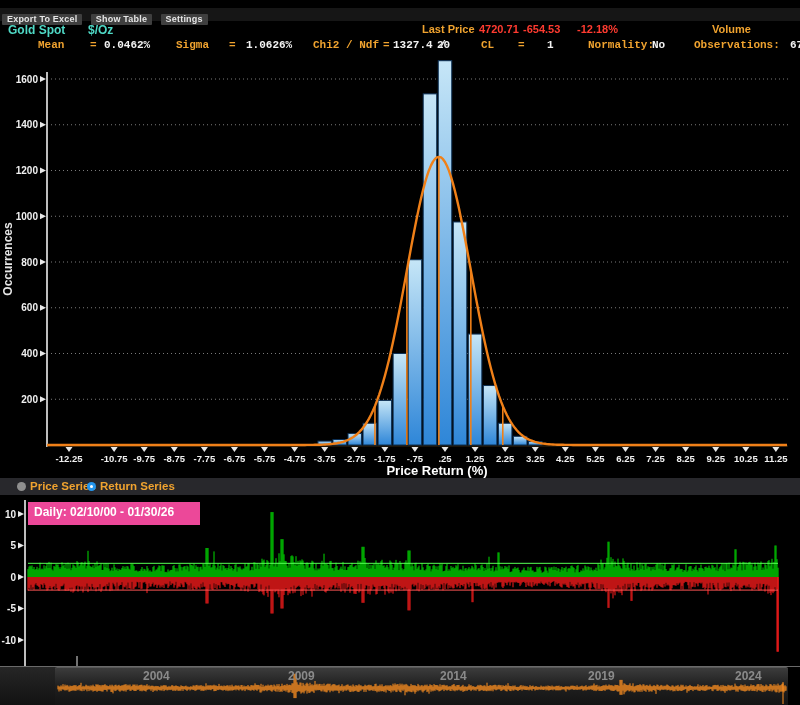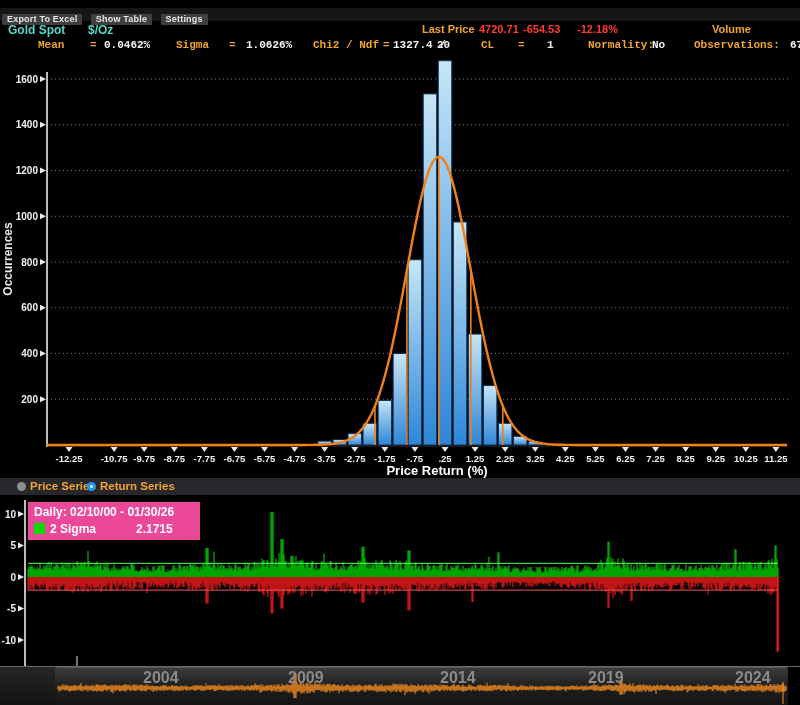--- a/index.html
+++ b/index.html
@@ -49,21 +49,21 @@
   .legend .lab { width:86px; }
   
   .axisline { position:absolute; left:0; top:658px; width:800px; height:1px; background:#6a6a6a; }
   .nav-left { position:absolute; left:0; top:659px; width:56px; height:42px;
     background:linear-gradient(180deg,#262626,#101010); }
   .navigator {
     position:absolute; left:55px; top:659px; width:733px; height:41px; border-radius:2px;
     background:linear-gradient(180deg,#3c3c3c 0%, #1f1f1f 45%, #121212 100%);
     border-top:1px solid #585858; overflow:hidden;
   }
-  .nav-year { position:absolute; top:1px; color:#8a8a8a; font-size:16px; font-weight:bold; }
+  .nav-year { position:absolute; top:1px; color:#8a8a8a; font-size:12px; font-weight:bold; }
   #nav-svg { position:absolute; left:0; top:0; }
   .botgap { position:absolute; left:0; top:700px; width:800px; height:5px; background:#050505; }
   text { font-family:"Liberation Sans", sans-serif; }
 </style>
 </head>
 <body>
 
 <div class="screen">
 
   <div class="toolbar">
@@ -229,25 +229,20 @@
       <text x="16" y="147.5" text-anchor="end" fill="#f0f0f0" font-size="10px" font-weight="bold">-10</text>
       <path d="M28 81V73.1M29 81V70.7M30 81V69.6M31 81V70.5M32 81V69.4M33 81V73.0M34 81V71.0M35 81V73.8M36 81V73.0M37 81V70.8M38 81V73.6M39 81V72.2M40 81V66.7M41 81V73.5M42 81V72.6M43 81V73.5M44 81V69.3M45 81V72.5M46 81V70.1M47 81V67.0M48 81V72.1M49 81V65.9M50 81V71.9M51 81V66.6M52 81V73.4M53 81V74.6M54 81V70.0M55 81V70.8M56 81V68.2M57 81V68.6M58 81V68.5M59 81V71.2M60 81V73.0M61 81V71.2M62 81V66.3M63 81V70.1M64 81V68.6M65 81V71.9M66 81V67.4M67 81V72.8M68 81V66.7M69 81V72.6M70 81V68.0M71 81V74.2M72 81V71.8M73 81V68.4M74 81V69.3M75 81V70.3M76 81V72.0M77 81V65.1M78 81V66.4M79 81V70.5M80 81V69.2M81 81V66.6M82 81V66.2M83 81V69.6M84 81V67.5M85 81V65.6M86 81V72.5M87 81V69.8M88 81V54.8M89 81V65.1M90 81V70.1M91 81V70.8M92 81V71.3M93 81V69.4M94 81V72.2M95 81V67.0M96 81V70.7M97 81V65.4M98 81V70.2M99 81V69.4M100 81V69.2M101 81V67.5M102 81V74.0M103 81V73.9M104 81V67.7M105 81V71.2M106 81V67.0M107 81V71.9M108 81V67.7M109 81V72.6M110 81V75.2M111 81V74.3M112 81V71.7M113 81V74.9M114 81V68.4M115 81V71.3M116 81V74.1M117 81V72.5M118 81V75.0M119 81V72.9M120 81V74.0M121 81V73.6M122 81V71.9M123 81V70.1M124 81V72.7M125 81V70.6M126 81V73.0M127 81V70.1M128 81V70.5M129 81V72.7M130 81V73.7M131 81V68.2M132 81V68.0M133 81V68.3M134 81V70.1M135 81V75.0M136 81V74.3M137 81V74.7M138 81V75.9M139 81V74.8M140 81V75.1M141 81V73.3M142 81V71.0M143 81V74.9M144 81V72.8M145 81V73.3M146 81V74.8M147 81V70.0M148 81V72.4M149 81V75.5M150 81V74.3M151 81V75.7M152 81V75.6M153 81V71.0M154 81V69.8M155 81V75.2M156 81V73.7M157 81V73.4M158 81V71.5M159 81V69.4M160 81V70.0M161 81V75.1M162 81V69.3M163 81V69.6M164 81V69.6M165 81V76.2M166 81V75.8M167 81V76.4M168 81V73.4M169 81V75.6M170 81V74.5M171 81V74.0M172 81V73.8M173 81V70.0M174 81V69.1M175 81V72.1M176 81V75.5M177 81V72.3M178 81V75.4M179 81V68.5M180 81V68.4M181 81V70.8M182 81V74.5M183 81V71.1M184 81V70.4M185 81V70.1M186 81V73.4M187 81V69.7M188 81V70.6M189 81V75.4M190 81V67.8M191 81V69.1M192 81V68.9M193 81V70.2M194 81V67.6M195 81V72.9M196 81V69.3M197 81V71.1M198 81V70.7M199 81V75.3M200 81V71.1M201 81V70.7M202 81V73.4M203 81V68.0M204 81V68.1M205 81V70.9M206 81V52.0M207 81V52.0M208 81V52.0M209 81V69.9M210 81V67.4M211 81V71.6M212 81V71.2M213 81V68.6M214 81V55.4M215 81V69.6M216 81V73.6M217 81V71.6M218 81V67.9M219 81V73.3M220 81V69.9M221 81V68.2M222 81V74.5M223 81V69.1M224 81V69.9M225 81V72.6M226 81V71.9M227 81V73.9M228 81V72.0M229 81V68.5M230 81V73.0M231 81V70.1M232 81V72.0M233 81V74.6M234 81V73.0M235 81V68.7M236 81V68.2M237 81V75.6M238 81V70.8M239 81V71.7M240 81V70.4M241 81V72.7M242 81V74.1M243 81V72.6M244 81V72.5M245 81V67.4M246 81V70.7M247 81V70.3M248 81V67.2M249 81V67.1M250 81V74.6M251 81V73.9M252 81V70.8M253 81V74.2M254 81V66.2M255 81V66.6M256 81V72.8M257 81V67.2M258 81V68.6M259 81V73.1M260 81V67.7M261 81V70.8M262 81V62.7M263 81V64.7M264 81V63.6M265 81V71.1M266 81V69.2M267 81V64.1M268 81V65.3M269 81V72.5M270 81V68.9M271 81V16.1M272 81V16.1M273 81V16.1M274 81V70.4M275 81V67.6M276 81V62.2M277 81V70.8M278 81V66.7M279 81V57.3M280 81V65.2M281 81V43.2M282 81V43.2M283 81V43.2M284 81V58.3M285 81V64.9M286 81V65.0M287 81V69.6M288 81V72.1M289 81V67.1M290 81V71.6M291 81V60.1M292 81V59.3M293 81V60.4M294 81V66.1M295 81V69.2M296 81V60.2M297 81V70.0M298 81V64.8M299 81V68.8M300 81V64.4M301 81V65.4M302 81V63.4M303 81V64.6M304 81V69.3M305 81V72.7M306 81V67.3M307 81V66.4M308 81V67.2M309 81V71.9M310 81V71.3M311 81V67.6M312 81V64.7M313 81V65.5M314 81V72.4M315 81V74.3M316 81V67.7M317 81V74.4M318 81V72.5M319 81V73.6M320 81V72.3M321 81V68.3M322 81V64.8M323 81V69.7M324 81V57.7M325 81V67.7M326 81V68.0M327 81V68.2M328 81V69.0M329 81V72.6M330 81V65.1M331 81V64.9M332 81V72.1M333 81V72.2M334 81V74.7M335 81V71.3M336 81V66.6M337 81V70.0M338 81V73.8M339 81V74.1M340 81V72.6M341 81V70.6M342 81V72.9M343 81V65.9M344 81V74.0M345 81V70.3M346 81V74.1M347 81V73.9M348 81V71.1M349 81V70.7M350 81V69.0M351 81V68.9M352 81V66.9M353 81V70.8M354 81V71.4M355 81V70.2M356 81V69.2M357 81V73.0M358 81V64.7M359 81V69.0M360 81V65.3M361 81V66.5M362 81V50.8M363 81V50.8M364 81V50.8M365 81V62.0M366 81V66.7M367 81V71.9M368 81V67.7M369 81V73.0M370 81V68.7M371 81V72.5M372 81V68.8M373 81V69.5M374 81V67.7M375 81V72.9M376 81V64.4M377 81V68.6M378 81V67.2M379 81V68.4M380 81V68.7M381 81V65.2M382 81V63.8M383 81V69.9M384 81V69.3M385 81V72.0M386 81V70.7M387 81V69.0M388 81V71.2M389 81V73.4M390 81V64.5M391 81V65.7M392 81V68.9M393 81V74.0M394 81V71.6M395 81V67.5M396 81V63.9M397 81V67.7M398 81V67.0M399 81V74.1M400 81V65.0M401 81V67.1M402 81V72.3M403 81V74.3M404 81V73.0M405 81V66.5M406 81V64.3M407 81V66.9M408 81V54.5M409 81V54.5M410 81V54.5M411 81V70.5M412 81V67.7M413 81V70.1M414 81V74.3M415 81V67.1M416 81V66.7M417 81V72.9M418 81V71.3M419 81V69.6M420 81V73.9M421 81V73.7M422 81V67.3M423 81V71.3M424 81V74.2M425 81V74.6M426 81V73.3M427 81V69.0M428 81V67.9M429 81V70.1M430 81V70.1M431 81V75.4M432 81V73.2M433 81V69.7M434 81V68.7M435 81V70.2M436 81V73.2M437 81V70.4M438 81V73.8M439 81V69.8M440 81V67.6M441 81V69.4M442 81V67.9M443 81V75.4M444 81V75.0M445 81V74.6M446 81V70.1M447 81V67.9M448 81V75.0M449 81V73.3M450 81V74.8M451 81V70.0M452 81V72.0M453 81V70.8M454 81V72.5M455 81V71.8M456 81V69.3M457 81V70.5M458 81V68.2M459 81V74.4M460 81V73.4M461 81V73.4M462 81V74.5M463 81V69.7M464 81V75.1M465 81V72.5M466 81V72.1M467 81V74.4M468 81V72.7M469 81V71.2M470 81V73.5M471 81V72.4M472 81V69.8M473 81V71.4M474 81V73.4M475 81V67.3M476 81V69.2M477 81V74.2M478 81V72.7M479 81V72.1M480 81V73.8M481 81V69.4M482 81V68.6M483 81V71.0M484 81V75.0M485 81V72.1M486 81V74.1M487 81V67.7M488 81V72.7M489 81V60.7M490 81V72.2M491 81V74.9M492 81V71.8M493 81V69.8M494 81V75.6M495 81V74.5M496 81V71.2M497 81V74.6M498 81V56.4M499 81V56.4M500 81V70.3M501 81V73.4M502 81V70.6M503 81V73.3M504 81V72.4M505 81V70.0M506 81V71.5M507 81V70.6M508 81V72.8M509 81V69.4M510 81V76.1M511 81V75.8M512 81V75.4M513 81V72.7M514 81V72.6M515 81V70.9M516 81V72.9M517 81V72.1M518 81V71.5M519 81V73.9M520 81V76.3M521 81V76.7M522 81V74.5M523 81V73.7M524 81V71.6M525 81V74.5M526 81V74.3M527 81V74.9M528 81V70.8M529 81V75.1M530 81V71.5M531 81V70.9M532 81V74.6M533 81V74.5M534 81V76.3M535 81V75.7M536 81V75.9M537 81V70.9M538 81V72.8M539 81V71.3M540 81V70.9M541 81V74.4M542 81V76.9M543 81V76.2M544 81V75.5M545 81V70.7M546 81V71.4M547 81V74.6M548 81V76.7M549 81V71.3M550 81V72.9M551 81V71.4M552 81V71.2M553 81V74.1M554 81V70.6M555 81V74.0M556 81V71.0M557 81V74.8M558 81V72.1M559 81V72.8M560 81V75.9M561 81V73.5M562 81V71.0M563 81V74.5M564 81V71.9M565 81V72.2M566 81V70.7M567 81V75.9M568 81V72.7M569 81V72.1M570 81V72.6M571 81V69.9M572 81V69.5M573 81V71.1M574 81V71.9M575 81V76.4M576 81V73.3M577 81V69.9M578 81V68.9M579 81V76.3M580 81V76.1M581 81V74.4M582 81V75.2M583 81V72.4M584 81V74.6M585 81V69.4M586 81V70.6M587 81V73.6M588 81V70.4M589 81V71.0M590 81V74.5M591 81V71.5M592 81V73.9M593 81V75.2M594 81V73.5M595 81V74.1M596 81V71.7M597 81V75.0M598 81V67.6M599 81V68.7M600 81V73.4M601 81V63.6M602 81V68.1M603 81V67.1M604 81V73.4M605 81V71.3M606 81V67.4M607 81V61.8M608 81V45.7M609 81V45.7M610 81V68.6M611 81V61.2M612 81V65.4M613 81V62.9M614 81V71.2M615 81V65.5M616 81V69.7M617 81V70.3M618 81V62.6M619 81V68.7M620 81V70.3M621 81V72.2M622 81V73.1M623 81V62.4M624 81V64.9M625 81V68.9M626 81V72.2M627 81V68.5M628 81V66.8M629 81V71.7M630 81V74.5M631 81V68.0M632 81V73.0M633 81V74.5M634 81V69.5M635 81V74.9M636 81V73.9M637 81V66.5M638 81V71.6M639 81V74.2M640 81V66.8M641 81V72.9M642 81V68.3M643 81V69.8M644 81V73.9M645 81V68.2M646 81V67.9M647 81V72.7M648 81V70.3M649 81V71.3M650 81V70.9M651 81V74.7M652 81V71.0M653 81V73.3M654 81V70.7M655 81V74.1M656 81V68.8M657 81V67.0M658 81V67.8M659 81V72.7M660 81V67.0M661 81V73.3M662 81V68.5M663 81V74.3M664 81V69.6M665 81V67.0M666 81V73.0M667 81V75.1M668 81V74.8M669 81V74.7M670 81V72.4M671 81V72.1M672 81V68.7M673 81V69.4M674 81V68.2M675 81V74.7M676 81V73.6M677 81V71.6M678 81V71.4M679 81V68.7M680 81V73.3M681 81V72.9M682 81V73.0M683 81V75.9M684 81V74.0M685 81V74.5M686 81V68.4M687 81V75.9M688 81V74.4M689 81V70.7M690 81V70.1M691 81V70.1M692 81V75.1M693 81V72.7M694 81V74.1M695 81V71.1M696 81V69.4M697 81V73.9M698 81V75.5M699 81V71.8M700 81V72.1M701 81V68.7M702 81V72.1M703 81V72.8M704 81V74.9M705 81V71.0M706 81V70.6M707 81V71.9M708 81V71.7M709 81V69.6M710 81V71.8M711 81V73.3M712 81V68.8M713 81V69.6M714 81V72.1M715 81V71.2M716 81V74.4M717 81V68.3M718 81V75.1M719 81V72.6M720 81V71.1M721 81V69.6M722 81V67.4M723 81V73.6M724 81V67.6M725 81V75.1M726 81V67.1M727 81V67.2M728 81V73.3M729 81V66.7M730 81V73.2M731 81V71.5M732 81V72.2M733 81V68.4M734 81V69.5M735 81V53.3M736 81V53.3M737 81V74.6M738 81V70.7M739 81V69.0M740 81V65.8M741 81V68.3M742 81V74.4M743 81V65.8M744 81V66.1M745 81V73.8M746 81V66.4M747 81V68.9M748 81V67.4M749 81V66.0M750 81V65.8M751 81V68.7M752 81V68.3M753 81V74.4M754 81V70.7M755 81V66.6M756 81V70.2M757 81V74.0M758 81V66.6M759 81V68.7M760 81V67.1M761 81V65.5M762 81V74.0M763 81V71.5M764 81V73.6M765 81V68.2M766 81V69.1M767 81V72.7M768 81V65.1M769 81V64.1M770 81V70.3M771 81V68.1M772 81V62.8M773 81V72.7M774 81V65.9M775 81V49.5M776 81V49.5M777 81V63.2M778 81V71.7" stroke="#00dd00" stroke-width="1"></path>
       <path d="M28 81V94.6M29 81V91.9M30 81V93.2M31 81V88.8M32 81V92.9M33 81V91.1M34 81V93.7M35 81V88.6M36 81V87.1M37 81V89.4M38 81V89.9M39 81V91.0M40 81V93.2M41 81V88.0M42 81V88.9M43 81V91.8M44 81V87.2M45 81V88.8M46 81V92.3M47 81V94.7M48 81V93.9M49 81V92.1M50 81V90.2M51 81V92.3M52 81V94.2M53 81V91.1M54 81V90.0M55 81V92.9M56 81V87.8M57 81V92.1M58 81V93.9M59 81V94.9M60 81V93.2M61 81V90.2M62 81V90.3M63 81V89.5M64 81V87.7M65 81V94.5M66 81V94.9M67 81V93.0M68 81V94.8M69 81V94.2M70 81V91.8M71 81V95.8M72 81V91.6M73 81V96.6M74 81V95.5M75 81V93.6M76 81V90.2M77 81V89.3M78 81V95.6M79 81V89.9M80 81V90.7M81 81V93.6M82 81V90.5M83 81V96.5M84 81V93.1M85 81V90.7M86 81V93.4M87 81V87.5M88 81V96.1M89 81V90.3M90 81V91.1M91 81V93.7M92 81V87.9M93 81V91.0M94 81V92.8M95 81V91.6M96 81V95.3M97 81V91.3M98 81V91.0M99 81V94.4M100 81V88.2M101 81V95.9M102 81V93.8M103 81V90.9M104 81V90.5M105 81V89.8M106 81V94.4M107 81V88.2M108 81V90.1M109 81V86.6M110 81V95.1M111 81V92.8M112 81V94.5M113 81V86.8M114 81V88.4M115 81V90.4M116 81V93.6M117 81V86.5M118 81V94.2M119 81V90.1M120 81V88.8M121 81V89.0M122 81V86.2M123 81V93.6M124 81V90.7M125 81V91.4M126 81V89.5M127 81V92.8M128 81V86.6M129 81V92.3M130 81V92.1M131 81V93.3M132 81V85.9M133 81V93.0M134 81V92.8M135 81V91.2M136 81V90.4M137 81V85.8M138 81V86.4M139 81V91.8M140 81V86.0M141 81V92.9M142 81V92.7M143 81V86.6M144 81V86.4M145 81V85.9M146 81V87.8M147 81V97.1M148 81V92.0M149 81V87.4M150 81V90.6M151 81V90.5M152 81V88.1M153 81V86.6M154 81V90.6M155 81V88.9M156 81V88.5M157 81V92.0M158 81V89.4M159 81V88.6M160 81V91.7M161 81V89.6M162 81V91.3M163 81V89.2M164 81V92.0M165 81V87.5M166 81V88.4M167 81V87.6M168 81V92.0M169 81V90.4M170 81V85.4M171 81V89.1M172 81V87.4M173 81V87.6M174 81V91.7M175 81V89.2M176 81V85.8M177 81V92.5M178 81V91.5M179 81V90.2M180 81V91.0M181 81V87.2M182 81V88.6M183 81V91.2M184 81V91.2M185 81V85.9M186 81V86.6M187 81V88.2M188 81V93.6M189 81V89.4M190 81V93.3M191 81V87.4M192 81V92.6M193 81V93.9M194 81V90.5M195 81V92.0M196 81V93.3M197 81V92.9M198 81V90.7M199 81V91.6M200 81V92.7M201 81V87.8M202 81V91.4M203 81V86.4M204 81V90.7M205 81V90.7M206 81V107.5M207 81V107.5M208 81V107.5M209 81V92.9M210 81V88.3M211 81V92.8M212 81V93.5M213 81V93.8M214 81V87.3M215 81V92.2M216 81V88.2M217 81V93.1M218 81V89.2M219 81V89.4M220 81V92.2M221 81V86.1M222 81V86.3M223 81V88.7M224 81V89.5M225 81V91.0M226 81V86.9M227 81V88.4M228 81V87.7M229 81V88.1M230 81V92.8M231 81V89.0M232 81V89.1M233 81V89.8M234 81V93.5M235 81V91.3M236 81V87.9M237 81V87.3M238 81V90.6M239 81V91.0M240 81V91.6M241 81V94.5M242 81V91.4M243 81V92.6M244 81V89.3M245 81V95.2M246 81V90.3M247 81V89.6M248 81V95.8M249 81V90.6M250 81V92.7M251 81V88.2M252 81V88.2M253 81V88.4M254 81V91.8M255 81V90.7M256 81V87.5M257 81V87.6M258 81V93.0M259 81V96.1M260 81V95.4M261 81V88.5M262 81V95.9M263 81V98.3M264 81V99.4M265 81V93.1M266 81V90.6M267 81V97.0M268 81V100.9M269 81V89.5M270 81V95.1M271 81V117.5M272 81V117.5M273 81V117.5M274 81V93.9M275 81V96.3M276 81V95.3M277 81V94.0M278 81V98.2M279 81V101.3M280 81V93.4M281 81V112.5M282 81V112.5M283 81V112.5M284 81V99.0M285 81V94.9M286 81V92.0M287 81V94.8M288 81V99.2M289 81V96.6M290 81V97.5M291 81V91.0M292 81V94.3M293 81V97.3M294 81V89.6M295 81V96.7M296 81V92.1M297 81V90.9M298 81V90.3M299 81V89.5M300 81V90.9M301 81V100.1M302 81V94.8M303 81V98.9M304 81V93.9M305 81V91.5M306 81V97.5M307 81V89.2M308 81V92.3M309 81V92.6M310 81V91.7M311 81V95.1M312 81V100.7M313 81V92.2M314 81V94.7M315 81V88.0M316 81V92.8M317 81V89.4M318 81V93.1M319 81V90.9M320 81V89.9M321 81V91.2M322 81V93.6M323 81V92.1M324 81V89.1M325 81V96.0M326 81V96.6M327 81V94.6M328 81V94.0M329 81V91.9M330 81V90.8M331 81V93.2M332 81V91.4M333 81V89.4M334 81V89.2M335 81V92.5M336 81V91.5M337 81V87.0M338 81V92.5M339 81V90.2M340 81V92.5M341 81V95.8M342 81V87.6M343 81V93.7M344 81V87.1M345 81V96.6M346 81V87.5M347 81V92.6M348 81V91.2M349 81V88.1M350 81V96.8M351 81V91.3M352 81V90.1M353 81V92.0M354 81V97.7M355 81V97.7M356 81V98.0M357 81V95.0M358 81V88.0M359 81V96.5M360 81V95.3M361 81V87.9M362 81V106.8M363 81V106.8M364 81V106.8M365 81V92.4M366 81V89.3M367 81V89.6M368 81V97.8M369 81V90.1M370 81V98.6M371 81V94.4M372 81V92.7M373 81V88.6M374 81V90.6M375 81V91.0M376 81V98.5M377 81V98.0M378 81V93.3M379 81V90.0M380 81V93.2M381 81V90.3M382 81V90.0M383 81V89.5M384 81V92.2M385 81V98.7M386 81V89.4M387 81V90.0M388 81V95.5M389 81V97.3M390 81V91.1M391 81V96.6M392 81V87.9M393 81V97.7M394 81V91.4M395 81V88.4M396 81V95.2M397 81V88.7M398 81V89.9M399 81V94.4M400 81V90.0M401 81V92.9M402 81V91.6M403 81V92.4M404 81V94.3M405 81V90.8M406 81V93.9M407 81V92.6M408 81V114.4M409 81V114.4M410 81V114.4M411 81V93.2M412 81V88.7M413 81V87.8M414 81V90.5M415 81V88.7M416 81V89.5M417 81V94.2M418 81V86.8M419 81V95.4M420 81V92.8M421 81V88.3M422 81V93.9M423 81V89.0M424 81V93.0M425 81V92.3M426 81V88.4M427 81V90.5M428 81V89.3M429 81V94.3M430 81V88.8M431 81V92.9M432 81V92.8M433 81V91.4M434 81V93.5M435 81V87.8M436 81V94.1M437 81V91.8M438 81V94.0M439 81V90.4M440 81V92.2M441 81V87.9M442 81V88.6M443 81V94.4M444 81V87.1M445 81V93.0M446 81V88.4M447 81V87.0M448 81V92.7M449 81V89.1M450 81V91.9M451 81V89.8M452 81V91.5M453 81V92.5M454 81V92.2M455 81V88.1M456 81V88.7M457 81V91.4M458 81V90.1M459 81V87.0M460 81V92.1M461 81V88.8M462 81V89.0M463 81V90.3M464 81V88.0M465 81V93.2M466 81V92.7M467 81V86.7M468 81V88.3M469 81V91.3M470 81V86.2M471 81V89.9M472 81V106.2M473 81V106.2M474 81V87.0M475 81V87.2M476 81V90.2M477 81V86.9M478 81V90.0M479 81V90.4M480 81V89.0M481 81V91.6M482 81V93.3M483 81V87.9M484 81V92.6M485 81V93.1M486 81V91.8M487 81V93.7M488 81V88.4M489 81V87.3M490 81V90.6M491 81V86.2M492 81V91.6M493 81V89.5M494 81V93.4M495 81V87.6M496 81V91.6M497 81V86.8M498 81V86.6M499 81V85.9M500 81V86.5M501 81V86.1M502 81V90.7M503 81V92.0M504 81V90.3M505 81V86.4M506 81V87.1M507 81V89.2M508 81V86.6M509 81V85.7M510 81V89.7M511 81V86.5M512 81V86.0M513 81V91.3M514 81V86.0M515 81V86.6M516 81V85.7M517 81V86.4M518 81V86.9M519 81V86.9M520 81V90.1M521 81V88.6M522 81V86.7M523 81V86.0M524 81V85.8M525 81V86.9M526 81V91.0M527 81V86.4M528 81V89.4M529 81V90.2M530 81V86.4M531 81V90.4M532 81V91.3M533 81V86.1M534 81V89.8M535 81V88.4M536 81V87.2M537 81V89.8M538 81V87.5M539 81V87.1M540 81V87.6M541 81V85.6M542 81V87.1M543 81V88.0M544 81V88.9M545 81V87.5M546 81V86.6M547 81V87.9M548 81V89.4M549 81V85.8M550 81V90.3M551 81V87.0M552 81V86.1M553 81V85.6M554 81V85.1M555 81V89.8M556 81V86.5M557 81V88.3M558 81V87.4M559 81V87.2M560 81V90.1M561 81V91.1M562 81V91.6M563 81V87.7M564 81V88.7M565 81V87.5M566 81V88.9M567 81V90.9M568 81V91.2M569 81V92.0M570 81V85.9M571 81V89.8M572 81V88.3M573 81V90.5M574 81V90.3M575 81V92.5M576 81V88.1M577 81V89.1M578 81V86.6M579 81V91.7M580 81V88.6M581 81V90.5M582 81V87.6M583 81V88.3M584 81V87.7M585 81V93.0M586 81V87.3M587 81V87.4M588 81V86.9M589 81V91.6M590 81V94.1M591 81V91.8M592 81V86.3M593 81V87.7M594 81V91.0M595 81V92.3M596 81V93.4M597 81V87.1M598 81V93.0M599 81V92.6M600 81V93.0M601 81V88.1M602 81V95.1M603 81V88.4M604 81V92.2M605 81V94.7M606 81V96.2M607 81V92.1M608 81V111.9M609 81V111.9M610 81V93.7M611 81V97.4M612 81V93.3M613 81V102.4M614 81V96.1M615 81V99.3M616 81V92.1M617 81V95.6M618 81V89.3M619 81V96.6M620 81V91.5M621 81V96.9M622 81V99.2M623 81V89.9M624 81V93.6M625 81V87.8M626 81V94.3M627 81V92.7M628 81V87.8M629 81V91.5M630 81V87.8M631 81V104.9M632 81V104.9M633 81V86.9M634 81V91.1M635 81V94.9M636 81V88.9M637 81V89.8M638 81V87.0M639 81V86.9M640 81V91.2M641 81V95.1M642 81V94.1M643 81V90.3M644 81V89.1M645 81V94.3M646 81V91.1M647 81V87.6M648 81V91.6M649 81V94.6M650 81V91.7M651 81V91.2M652 81V94.6M653 81V93.3M654 81V90.4M655 81V89.2M656 81V88.0M657 81V91.8M658 81V88.1M659 81V89.5M660 81V90.0M661 81V91.0M662 81V91.4M663 81V91.7M664 81V88.0M665 81V90.7M666 81V86.8M667 81V89.5M668 81V88.5M669 81V89.6M670 81V94.1M671 81V94.2M672 81V92.3M673 81V89.1M674 81V89.2M675 81V89.3M676 81V89.8M677 81V87.2M678 81V88.9M679 81V87.5M680 81V86.6M681 81V93.2M682 81V89.9M683 81V93.5M684 81V87.1M685 81V85.9M686 81V85.8M687 81V86.2M688 81V89.2M689 81V92.7M690 81V86.2M691 81V92.9M692 81V90.8M693 81V90.8M694 81V86.2M695 81V91.2M696 81V87.2M697 81V87.6M698 81V90.3M699 81V86.9M700 81V86.7M701 81V87.6M702 81V86.6M703 81V92.0M704 81V91.1M705 81V93.4M706 81V91.9M707 81V87.6M708 81V98.5M709 81V92.1M710 81V86.8M711 81V92.4M712 81V93.6M713 81V87.0M714 81V89.2M715 81V91.5M716 81V93.8M717 81V94.0M718 81V86.8M719 81V92.6M720 81V94.3M721 81V93.7M722 81V92.8M723 81V92.4M724 81V87.4M725 81V90.8M726 81V91.3M727 81V86.6M728 81V90.5M729 81V86.5M730 81V93.0M731 81V95.1M732 81V91.8M733 81V91.2M734 81V93.7M735 81V89.3M736 81V86.9M737 81V90.5M738 81V88.5M739 81V92.5M740 81V94.4M741 81V91.2M742 81V92.2M743 81V89.9M744 81V88.9M745 81V89.7M746 81V91.6M747 81V89.8M748 81V91.3M749 81V88.3M750 81V91.6M751 81V91.3M752 81V94.3M753 81V91.8M754 81V93.1M755 81V92.8M756 81V91.4M757 81V87.9M758 81V93.1M759 81V94.6M760 81V87.6M761 81V94.3M762 81V91.2M763 81V88.2M764 81V87.9M765 81V95.6M766 81V89.8M767 81V88.5M768 81V97.6M769 81V89.7M770 81V96.9M771 81V99.1M772 81V95.9M773 81V97.2M774 81V95.8M775 81V91.2M776 81V93.0M777 81V155.7M778 81V155.7M778 81V155.7" stroke="#ff1c1c" stroke-width="1"></path>
       <line x1="28" y1="67.31955" x2="778" y2="67.31955" stroke="#55ff55" stroke-width="1"></line>
       <line x1="28" y1="94.09833" x2="778" y2="94.09833" stroke="#ff5555" stroke-width="1"></line>
       <line x1="77" y1="160" x2="77" y2="170" stroke="#999999" stroke-width="1.5"></line>
     </svg>
 
   <div class="legend">
     <div class="title">Daily: 02/10/00 - 01/30/26</div>
-    <div class="item">
-      <span class="swatch" style="background: rgb(0, 220, 0);"></span>
-      <span class="lab">2 Sigma</span>
-      <span>2.1715</span>
-    </div>
   </div>
 
   <div class="axisline"></div>
   <div class="nav-left"></div>
   <div class="navigator">
     <svg id="nav-svg" width="733" height="41">
         <path d="M3 17.6V21.4M4 18.4V23.5M5 18.6V21.7M6 17.4V23.1M7 18.4V21.4M8 16.2V21.4M9 18.4V21.8M10 16.6V22.6M11 18.0V21.9M12 16.9V22.4M13 17.7V21.5M14 18.8V23.7M15 17.5V23.4M16 18.1V22.9M17 17.8V22.7M18 17.8V22.3M19 17.1V22.6M20 17.4V22.6M21 17.2V22.8M22 18.6V21.5M23 18.0V22.3M24 17.2V21.3M25 17.1V22.6M26 14.8V22.6M27 18.8V23.2M28 17.8V21.2M29 18.6V22.9M30 18.2V21.4M31 16.7V21.6M32 17.5V23.3M33 18.2V21.2M34 17.6V23.1M35 18.6V21.7M36 17.3V22.5M37 18.2V22.2M38 16.7V23.6M39 18.0V22.9M40 18.7V22.8M41 16.3V22.6M42 16.8V23.8M43 16.4V22.8M44 17.4V22.8M45 17.0V22.8M46 18.3V23.2M47 16.9V23.5M48 17.3V23.5M49 16.9V21.9M50 16.2V21.8M51 17.4V22.0M52 17.5V23.5M53 18.1V21.4M54 18.2V21.5M55 16.8V21.4M56 18.3V23.9M57 16.7V24.0M58 17.6V25.4M59 18.4V21.8M60 16.9V23.1M61 16.7V22.7M62 18.1V21.8M63 17.3V21.5M64 16.8V22.8M65 18.0V23.7M66 17.7V22.6M67 17.3V22.4M68 17.3V22.7M69 16.7V23.3M70 16.5V22.2M71 16.2V23.6M72 17.6V21.9M73 16.7V21.7M74 17.6V21.4M75 16.5V22.8M76 18.5V22.8M77 17.9V21.7M78 16.5V21.9M79 16.8V22.9M80 16.5V22.9M81 18.0V23.0M82 16.5V21.7M83 18.1V21.8M84 17.3V21.4M85 17.1V23.1M86 16.7V22.5M87 16.8V23.3M88 18.2V22.4M89 17.1V22.5M90 17.7V23.0M91 17.5V23.5M92 16.2V22.0M93 18.2V21.3M94 17.3V21.4M95 18.5V21.3M96 17.8V22.8M97 17.7V21.4M98 17.8V24.0M99 18.4V22.5M100 18.3V22.7M101 17.9V21.9M102 18.3V23.2M103 18.0V21.6M104 18.7V21.9M105 18.9V22.5M106 17.5V22.2M107 18.2V22.7M108 17.5V21.3M109 17.1V23.1M110 17.5V22.1M111 17.3V21.6M112 18.5V22.4M113 19.0V22.2M114 17.9V21.6M115 19.0V22.1M116 18.1V21.6M117 17.0V21.8M118 17.7V23.0M119 18.3V21.9M120 17.9V22.9M121 17.4V22.6M122 18.0V21.6M123 18.2V22.8M124 18.6V22.7M125 18.8V22.6M126 17.3V22.7M127 18.1V21.1M128 18.0V22.9M129 18.8V21.1M130 18.0V21.5M131 17.6V21.9M132 18.6V22.9M133 18.5V21.9M134 19.1V21.0M135 18.7V22.5M136 18.2V21.7M137 19.0V21.2M138 17.5V22.0M139 17.4V21.8M140 18.3V22.8M141 17.1V22.5M142 16.9V22.0M143 18.2V21.1M144 17.3V21.9M145 18.1V21.2M146 17.0V22.8M147 18.3V22.4M148 17.7V22.8M149 18.4V22.8M150 18.5V21.7M151 15.3V22.4M152 18.1V21.3M153 17.1V21.9M154 17.9V21.5M155 17.1V21.8M156 17.6V22.2M157 17.4V21.1M158 17.6V21.2M159 16.7V23.2M160 17.7V22.9M161 17.3V23.0M162 18.1V21.7M163 18.1V22.1M164 15.9V21.7M165 18.2V21.3M166 17.7V21.9M167 17.8V22.2M168 18.5V22.6M169 17.4V21.9M170 18.2V21.8M171 17.8V22.8M172 17.3V21.8M173 17.4V23.1M174 18.4V22.1M175 17.2V22.8M176 18.6V21.8M177 16.7V22.7M178 18.2V22.2M179 18.6V22.1M180 17.7V21.3M181 17.2V22.4M182 18.0V21.1M183 17.5V21.9M184 17.6V22.5M185 18.8V21.2M186 17.1V21.5M187 17.0V22.6M188 18.8V22.3M189 17.6V21.3M190 18.6V23.1M191 18.1V21.6M192 18.4V21.1M193 17.0V22.2M194 18.3V21.9M195 18.6V22.5M196 17.1V22.6M197 17.2V21.7M198 17.6V22.1M199 17.3V22.7M200 15.3V21.4M201 16.8V21.9M202 17.0V22.8M203 16.9V21.5M204 17.1V21.3M205 18.3V24.4M206 15.8V24.6M207 18.9V23.4M208 16.7V22.1M209 18.8V23.1M210 17.9V22.4M211 17.3V22.0M212 18.0V23.2M213 16.6V22.0M214 17.8V22.3M215 17.4V21.9M216 16.8V23.1M217 17.2V23.7M218 18.7V22.4M219 16.5V21.5M220 17.5V23.0M221 18.4V23.7M222 16.2V21.3M223 17.9V23.7M224 16.1V21.7M225 18.6V24.0M226 18.0V23.0M227 15.7V23.9M228 18.0V21.5M229 17.1V22.9M230 16.8V22.4M231 17.7V23.6M232 15.9V21.9M233 17.4V24.4M234 16.8V24.6M235 16.8V23.9M236 17.3V22.0M237 15.3V24.8M238 15.4V25.2M239 5.8V30.1M240 5.8V30.1M241 5.8V30.1M242 14.3V24.1M243 16.5V23.2M244 17.0V23.2M245 14.5V23.6M246 14.7V25.6M247 18.1V24.7M248 14.9V23.9M249 16.6V25.4M250 17.9V23.3M251 15.7V22.3M252 14.7V25.6M253 15.8V23.3M254 18.1V25.0M255 14.8V24.6M256 17.3V23.6M257 16.2V23.1M258 17.5V23.7M259 16.7V24.9M260 13.0V21.8M261 16.7V22.6M262 15.8V21.8M263 17.3V22.3M264 15.9V21.9M265 15.9V22.1M266 17.9V23.3M267 16.2V23.4M268 18.0V21.7M269 15.6V23.6M270 18.0V23.5M271 16.9V24.3M272 16.1V24.3M273 15.6V22.4M274 16.2V22.3M275 15.7V24.3M276 18.2V22.7M277 16.8V22.6M278 16.3V23.5M279 16.1V22.5M280 16.5V22.6M281 17.5V22.4M282 17.4V22.6M283 17.3V22.7M284 16.6V25.2M285 18.5V22.2M286 17.9V23.1M287 16.2V21.9M288 18.4V23.8M289 17.7V22.8M290 18.3V21.7M291 17.2V22.8M292 16.7V22.3M293 16.5V21.4M294 17.8V22.6M295 17.9V24.0M296 17.5V23.9M297 18.7V22.7M298 16.4V23.8M299 17.7V23.3M300 18.7V23.0M301 17.0V22.4M302 17.7V23.4M303 17.5V23.9M304 16.3V23.9M305 17.5V22.6M306 17.3V22.6M307 18.3V21.3M308 18.3V21.5M309 18.2V23.9M310 16.7V21.9M311 17.6V23.9M312 17.8V21.5M313 17.1V21.7M314 16.7V22.7M315 17.4V22.5M316 16.9V22.3M317 18.2V21.9M318 18.5V23.0M319 18.1V21.6M320 16.0V23.1M321 15.7V22.8M322 18.3V24.3M323 17.7V22.8M324 18.0V23.8M325 16.5V22.5M326 18.2V23.4M327 16.3V23.1M328 18.4V23.1M329 18.3V23.9M330 17.8V22.5M331 17.2V24.5M332 18.3V21.7M333 17.2V22.2M334 18.2V22.9M335 17.2V23.0M336 17.4V24.5M337 18.2V22.3M338 15.7V23.5M339 17.2V22.1M340 15.4V22.7M341 16.8V24.1M342 16.3V23.8M343 16.1V21.5M344 17.9V22.7M345 15.6V24.0M346 17.2V24.4M347 15.7V21.8M348 17.4V22.9M349 16.3V21.6M350 17.1V27.3M351 15.9V23.9M352 16.7V24.4M353 17.7V23.1M354 18.4V23.6M355 18.2V23.4M356 15.9V24.1M357 17.5V24.2M358 17.0V22.6M359 17.6V23.8M360 17.1V25.7M361 18.0V24.1M362 18.3V22.2M363 15.9V23.3M364 17.2V22.2M365 18.5V22.4M366 17.5V21.8M367 17.1V23.5M368 18.3V24.5M369 17.6V23.1M370 16.7V22.3M371 17.6V21.6M372 16.6V24.1M373 18.2V23.4M374 17.9V25.7M375 16.3V21.5M376 17.2V23.7M377 17.1V22.4M378 18.6V23.3M379 16.1V22.3M380 17.0V22.8M381 17.1V21.3M382 17.0V22.2M383 17.5V22.2M384 18.6V23.4M385 16.3V23.0M386 18.6V22.4M387 16.9V21.8M388 17.2V21.3M389 16.7V23.1M390 17.5V21.5M391 17.7V22.1M392 17.2V22.6M393 18.5V22.1M394 18.5V21.5M395 18.1V22.8M396 18.5V23.0M397 17.2V21.1M398 16.7V22.6M399 16.0V22.4M400 17.7V23.3M401 18.5V22.0M402 17.0V22.6M403 17.1V22.2M404 16.9V21.4M405 18.8V22.4M406 18.6V22.8M407 17.8V22.3M408 16.8V23.9M409 18.7V23.2M410 18.3V23.1M411 18.7V21.7M412 18.9V23.0M413 18.2V21.9M414 16.3V21.6M415 17.7V21.8M416 17.1V23.1M417 18.6V22.0M418 18.0V21.2M419 18.6V22.5M420 18.9V21.7M421 18.9V22.8M422 18.2V21.2M423 16.9V21.4M424 17.9V23.2M425 16.8V22.8M426 17.2V22.3M427 17.7V21.9M428 18.2V22.6M429 17.3V23.0M430 17.5V22.2M431 18.5V23.1M432 14.7V23.2M433 17.8V22.3M434 18.0V23.1M435 17.1V22.2M436 17.3V23.1M437 18.0V21.7M438 17.2V23.3M439 17.1V21.3M440 16.7V21.6M441 17.1V22.3M442 18.6V21.8M443 17.2V21.2M444 16.8V21.4M445 17.5V21.4M446 17.1V23.0M447 18.7V22.4M448 17.2V21.7M449 18.0V21.3M450 17.9V22.4M451 16.8V23.1M452 18.2V23.4M453 15.2V21.3M454 17.7V21.8M455 18.1V23.0M456 18.0V23.1M457 18.5V21.5M458 17.5V22.6M459 18.3V22.4M460 17.4V21.3M461 18.9V22.0M462 18.9V22.2M463 18.8V23.0M464 18.9V22.0M465 17.8V22.0M466 17.0V21.1M467 18.6V22.6M468 17.4V21.2M469 18.4V21.7M470 17.8V21.8M471 18.6V22.0M472 18.1V22.1M473 19.1V21.6M474 18.8V22.4M475 17.2V21.5M476 18.5V21.7M477 18.0V22.7M478 17.6V21.0M479 19.0V21.1M480 18.6V22.6M481 18.0V21.9M482 18.7V21.6M483 18.9V22.1M484 18.8V21.1M485 19.1V21.7M486 17.6V21.7M487 18.6V21.4M488 18.6V22.0M489 18.3V22.0M490 19.0V20.9M491 17.8V22.4M492 18.8V21.5M493 17.5V22.3M494 18.1V22.5M495 17.9V22.0M496 18.8V21.8M497 17.5V21.5M498 18.6V22.3M499 18.5V21.0M500 18.7V21.8M501 17.9V22.5M502 17.8V22.0M503 18.0V22.5M504 17.6V22.1M505 19.1V22.4M506 18.1V22.1M507 18.6V21.2M508 19.0V21.6M509 18.8V21.1M510 18.7V22.3M511 18.0V23.6M512 19.0V21.4M513 18.1V21.3M514 19.0V22.2M515 18.4V21.5M516 17.7V21.5M517 17.8V20.9M518 17.6V21.5M519 18.1V22.0M520 17.9V21.5M521 18.9V21.6M522 17.3V21.8M523 18.7V21.8M524 18.9V21.2M525 18.4V21.8M526 18.2V21.0M527 17.6V21.3M528 18.4V22.6M529 18.5V22.3M530 18.1V21.6M531 17.2V22.5M532 18.9V21.8M533 18.7V21.4M534 17.8V21.7M535 18.5V21.6M536 17.5V21.0M537 17.8V22.1M538 17.3V21.7M539 15.5V22.9M540 17.6V22.2M541 17.2V23.1M542 16.8V22.3M543 18.9V21.4M544 17.6V22.9M545 18.8V22.7M546 18.2V23.0M547 18.0V23.0M548 17.4V22.4M549 17.3V22.0M550 17.6V22.9M551 16.6V21.7M552 17.9V21.4M553 17.7V21.5M554 16.5V21.2M555 17.4V21.9M556 17.2V22.7M557 17.4V22.6M558 17.7V23.0M559 18.3V22.9M560 16.8V22.3M561 17.1V21.7M562 17.0V23.2M563 17.2V23.7M564 18.0V23.2M565 11.9V26.8M566 11.9V26.8M567 11.9V26.8M568 17.2V22.7M569 15.3V26.3M570 15.8V24.3M571 16.8V23.4M572 17.0V22.6M573 17.4V22.1M574 16.8V23.4M575 15.3V23.1M576 17.8V21.9M577 17.8V23.6M578 15.3V22.7M579 18.5V24.4M580 18.2V24.2M581 17.6V22.3M582 17.4V22.6M583 17.0V23.8M584 17.2V22.8M585 16.2V23.9M586 17.1V22.2M587 18.2V23.8M588 16.3V21.5M589 16.5V22.7M590 18.0V22.8M591 17.3V23.8M592 16.9V21.3M593 18.0V22.1M594 17.6V23.8M595 16.5V22.7M596 17.9V23.4M597 18.6V23.6M598 17.8V22.1M599 17.1V22.0M600 17.8V22.9M601 18.2V25.9M602 16.5V21.2M603 16.9V22.0M604 18.5V21.7M605 17.9V22.7M606 16.9V21.9M607 17.4V21.2M608 18.4V22.0M609 17.6V21.4M610 18.1V21.7M611 17.5V21.3M612 16.5V22.3M613 17.1V21.9M614 18.0V21.6M615 18.4V22.5M616 18.8V22.3M617 17.4V22.0M618 17.5V23.4M619 18.6V22.8M620 18.7V23.2M621 17.6V21.4M622 17.9V22.7M623 16.9V23.1M624 18.6V22.6M625 18.5V22.3M626 16.7V23.0M627 17.6V22.8M628 16.8V22.2M629 18.4V21.9M630 18.9V21.1M631 17.4V21.2M632 18.8V24.7M633 18.0V22.7M634 17.8V23.2M635 16.9V22.0M636 18.0V22.0M637 18.1V21.7M638 18.7V23.1M639 18.6V21.4M640 18.2V22.0M641 18.9V21.4M642 18.1V21.8M643 16.3V22.6M644 19.0V22.6M645 17.4V23.0M646 18.3V21.8M647 18.2V22.1M648 17.0V22.6M649 18.7V22.4M650 17.8V23.0M651 17.3V22.5M652 17.2V22.2M653 18.8V21.3M654 18.3V21.7M655 18.7V21.1M656 18.8V21.1M657 18.9V22.7M658 17.4V23.2M659 17.2V21.2M660 16.9V21.5M661 17.2V21.1M662 17.3V22.8M663 16.8V22.8M664 18.3V22.4M665 18.6V21.5M666 17.1V23.2M667 18.7V22.5M668 16.9V22.9M669 18.1V23.3M670 17.7V24.8M671 18.0V22.7M672 18.5V23.2M673 16.8V21.8M674 17.4V22.3M675 17.5V22.5M676 17.9V22.3M677 17.1V21.5M678 18.8V22.0M679 18.6V21.4M680 15.6V21.9M681 17.6V23.6M682 18.0V22.5M683 18.7V23.8M684 18.2V21.6M685 17.8V21.4M686 16.5V22.5M687 17.6V22.7M688 17.1V22.9M689 18.6V23.2M690 16.5V23.5M691 18.2V23.1M692 17.9V22.7M693 17.8V21.7M694 18.7V23.1M695 18.0V22.5M696 16.4V21.4M697 17.9V23.0M698 17.0V22.6M699 17.3V22.8M700 18.6V23.1M701 18.2V21.3M702 16.5V23.6M703 16.0V22.4M704 16.2V21.9M705 18.5V22.9M706 16.0V22.7M707 17.6V23.7M708 17.3V24.1M709 18.4V21.9M710 18.1V23.7M711 16.5V22.6M712 17.4V22.3M713 18.5V21.4M714 18.0V23.0M715 16.1V23.2M716 16.3V21.5M717 17.4V23.5M718 17.9V22.4M719 16.1V21.6M720 17.8V23.5M721 16.5V24.4M722 17.9V24.2M723 15.6V21.5M724 17.3V24.7M725 17.5V23.6M726 16.9V23.6M727 15.8V23.5M728 15.4V23.4M729 18.2V24.4M730 17.2V23.0M731 18.3V22.7M728 14V36.0" stroke="#ff9020" stroke-width="1"></path>
       </svg>
     <span class="nav-year" style="left: 88px;">2004</span>
     <span class="nav-year" style="left: 233px;">2009</span>

